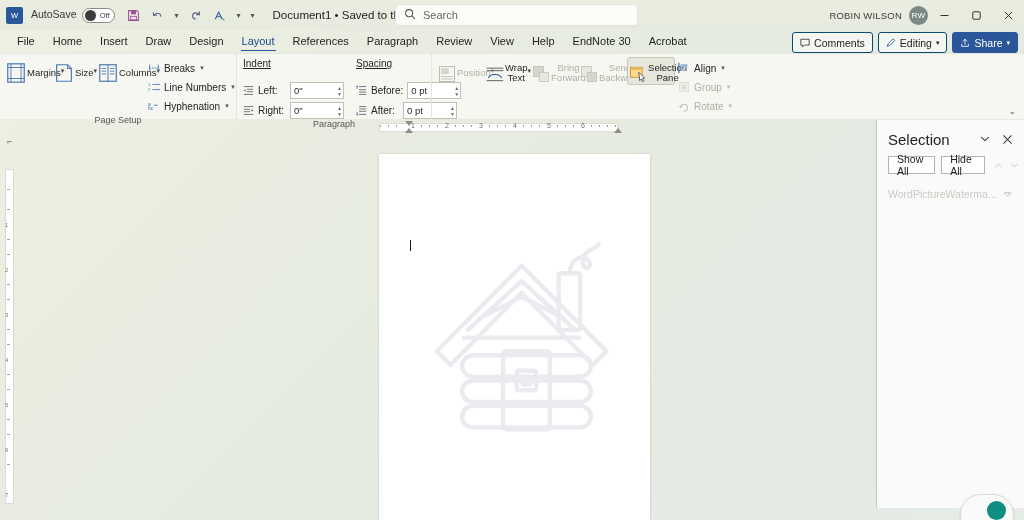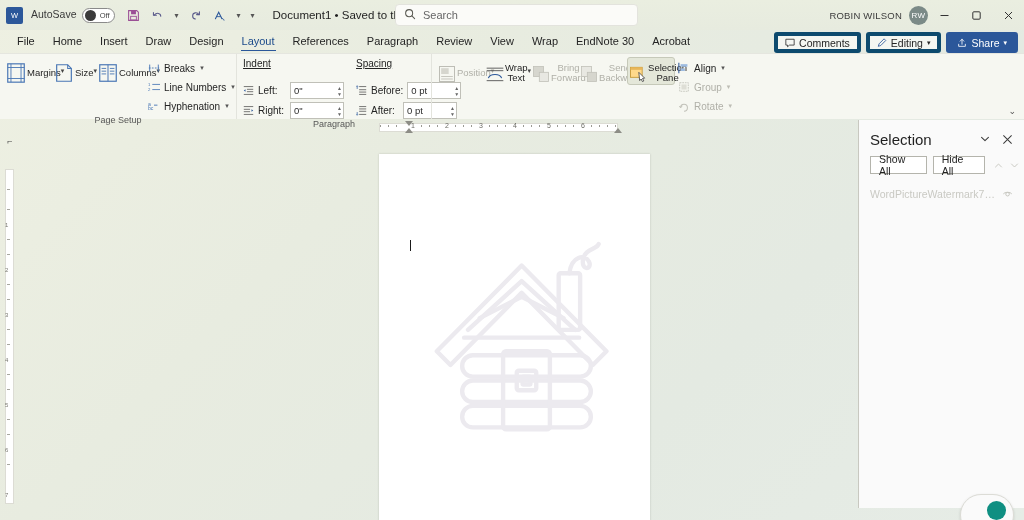--- a/index.html
+++ b/index.html
@@ -115,21 +115,21 @@
     content: ""; position: absolute;
     left: 8px; right: 8px; bottom: 2px; height: 1.5px;
     background: #2b579a;
   }
   .tabstrip-right {
     position: absolute; right: 6px; top: 2px;
     display: flex; align-items: center; gap: 5px;
   }
   .mini-btn {
     height: 21px; padding: 0 7px;
-    border: 4px solid #0c4a6e; border-radius: 3px;
+    border: 1px solid #0c4a6e; border-radius: 3px;
     background: rgba(255,255,255,0.55);
     display: flex; align-items: center; gap: 4px;
     font-size: 10.5px; color: #252525;
   }
   .mini-btn.share {
     background: #2b579a; border-color: #2b579a; color: #fff;
   }
   .mini-btn .chev { font-size: 7px; }
 
   
@@ -277,21 +277,21 @@
   .watermark {
     position: absolute;
     left: 50px; top: 82px;
     width: 195px; height: 215px;
     opacity: 1;
   }
 
   
   .selpane {
     position: absolute;
-    right: 0; top: 0; width: 166px; bottom: 12px;
+    right: 0; top: 0; width: 148px; bottom: 12px;
     background: #fafafa;
     border-left: 1px solid #c8c8c0;
   }
   .selpane-head {
     display: flex; align-items: center;
     padding: 8px 6px 4px 11px;
   }
   .selpane-title {
     font-size: 15px; color: #1f1f1f; flex: 1;
   }
@@ -434,21 +434,21 @@
   <span class="tab">File</span>
   <span class="tab">Home</span>
   <span class="tab">Insert</span>
   <span class="tab">Draw</span>
   <span class="tab">Design</span>
   <span class="tab active">Layout</span>
   <span class="tab">References</span>
   <span class="tab">Paragraph</span>
   <span class="tab">Review</span>
   <span class="tab">View</span>
-  <span class="tab">Wrap</span>
+  <span class="tab">Help</span>
   <span class="tab">EndNote 30</span>
   <span class="tab">Acrobat</span>
 
   <div class="tabstrip-right">
     <span class="mini-btn">
       <svg width="10" height="10" viewBox="0 0 12 12">
           <path d="M1 1.5h10v7H5.5L3 10.5V8.5H1z" fill="none" stroke="#333" stroke-width="1"></path>
         </svg>
       <span>Comments</span>
     </span>

